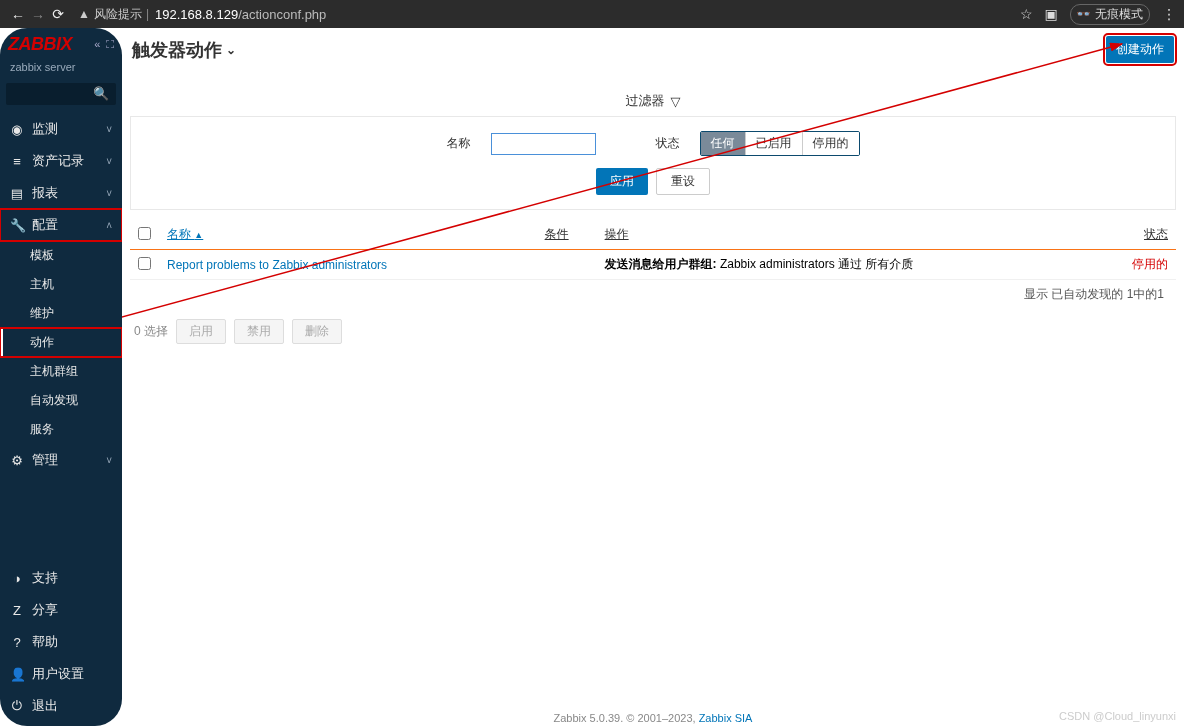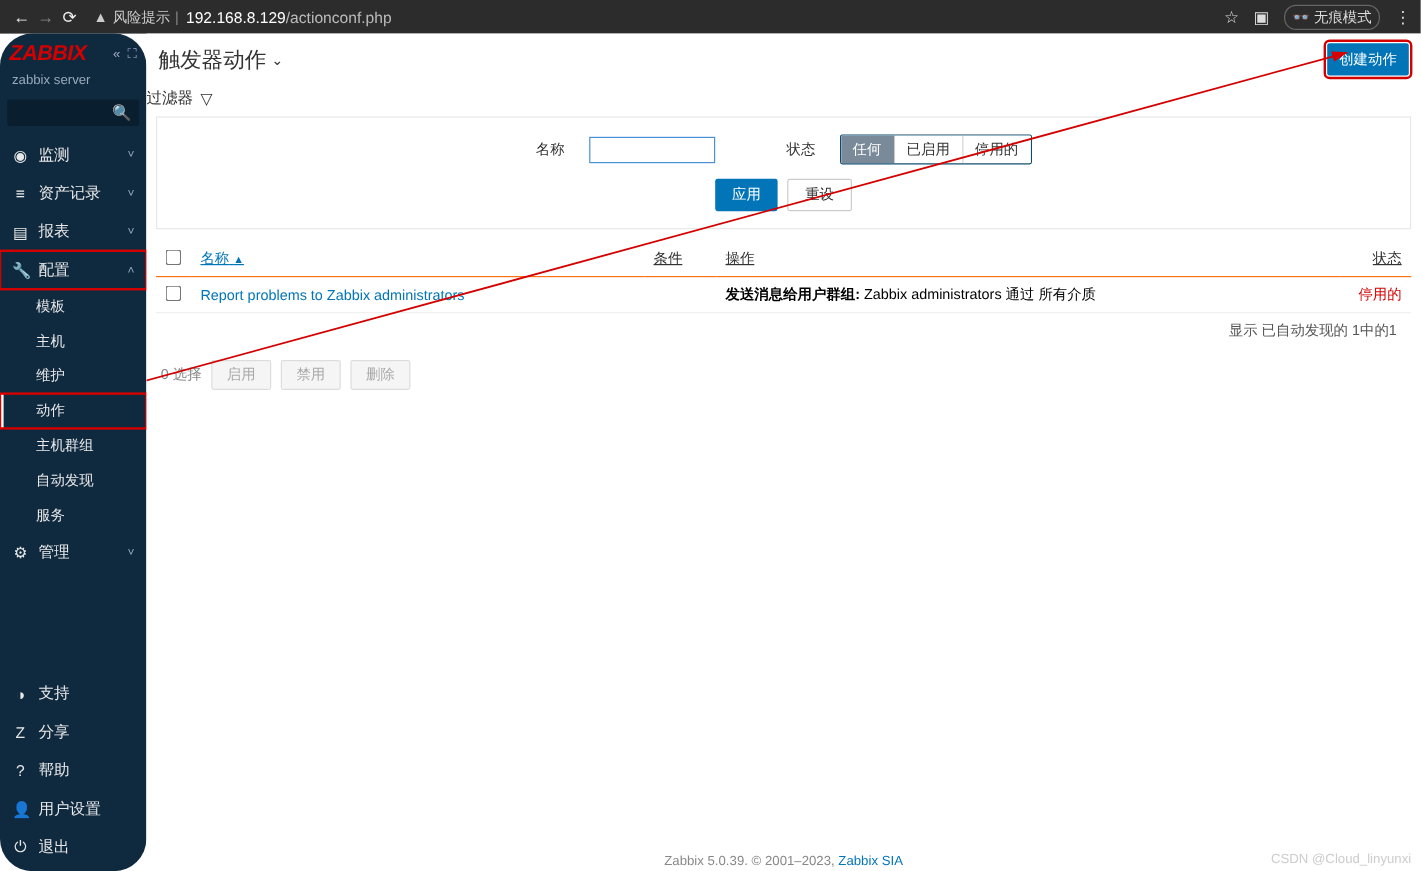--- a/index.html
+++ b/index.html
@@ -29,23 +29,23 @@
 .nav-item .chev { margin-left:auto; font-size:10px; color:#9ab; }
 .nav-item.hilite { outline:2px solid #d40000; outline-offset:-1px; }
 .sub-item { padding:6px 10px 6px 30px; font-size:12px; color:#e8e8e8; cursor:pointer; }
 .sub-item.active { border-left:3px solid #fff; padding-left:27px; }
 .sub-wrap.hilite { outline:2px solid #d40000; outline-offset:-1px; }
 .sidebar-bottom { margin-top:auto; display:flex; flex-direction:column; padding-bottom:4px; }
 
 
 .main { flex:1; background:#fff; position:relative; overflow:hidden; }
 .page-header { display:flex; align-items:center; justify-content:space-between; padding:8px 10px 4px; }
-.page-title { font-size:18px; color:#333; display:flex; align-items:center; gap:4px; }
+.page-title { font-size:18px; color:#333; display:flex; align-items:center; gap:4px;font-weight:bold; }
 .create-btn { background:#0275b8; color:#fff; border:none; padding:5px 10px; font-size:12px; border-radius:2px; cursor:pointer; outline:2px solid #d40000; outline-offset:1px; }
-.filter-bar { display:flex; justify-content:flex-start; padding:6px 0; }
+.filter-bar { display:flex; justify-content:center; padding:6px 0;margin-top:19px; }
 .filter-toggle { display:flex; align-items:center; gap:6px; color:#333; font-size:13px; }
 
 .filter-panel { background:#fff; border:1px solid #e8e8e8; margin:0 8px; padding:14px; display:flex; flex-direction:column; align-items:center; gap:12px; }
 .filter-row { display:flex; align-items:center; gap:20px; }
 .filter-label { font-size:12px; color:#333; }
 .filter-input { width:105px; height:22px; border:1px solid #4a90d9; }
 .seg { display:flex; border:1px solid #0c4a6e; border-radius:2px; overflow:hidden; }
 .seg-btn { padding:3px 10px; font-size:12px; background:#fff; color:#333; border:none; cursor:pointer; border-right:1px solid #ccc; }
 .seg-btn:last-child { border-right:none; }
 .seg-btn.active { background:#7a8a99; color:#fff; }

